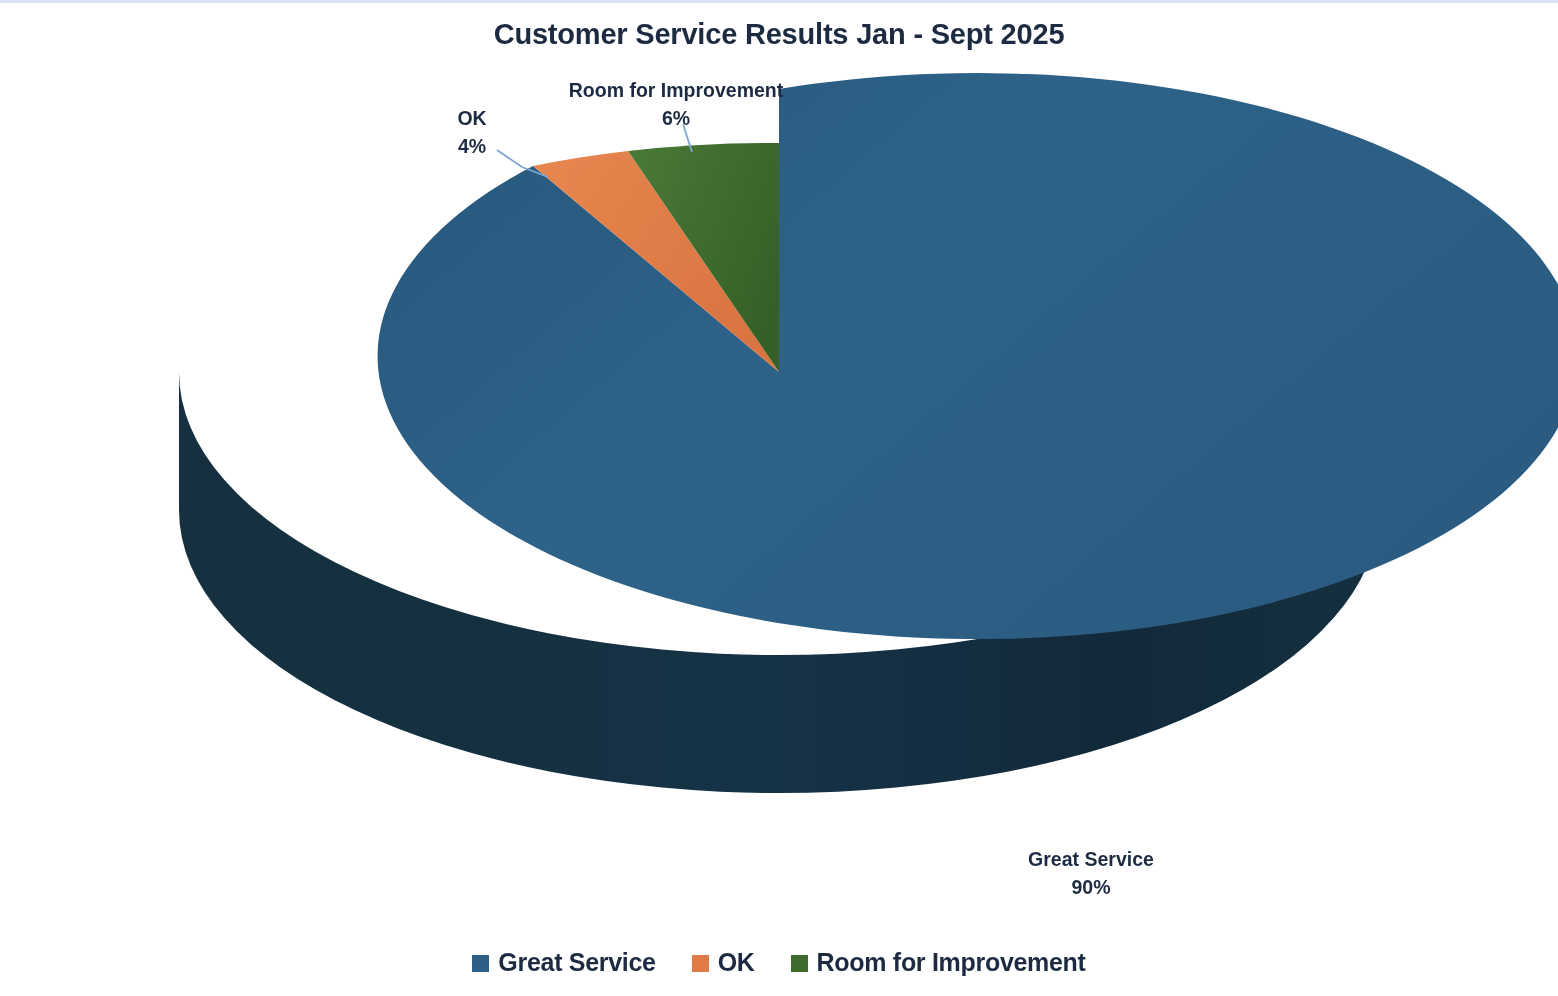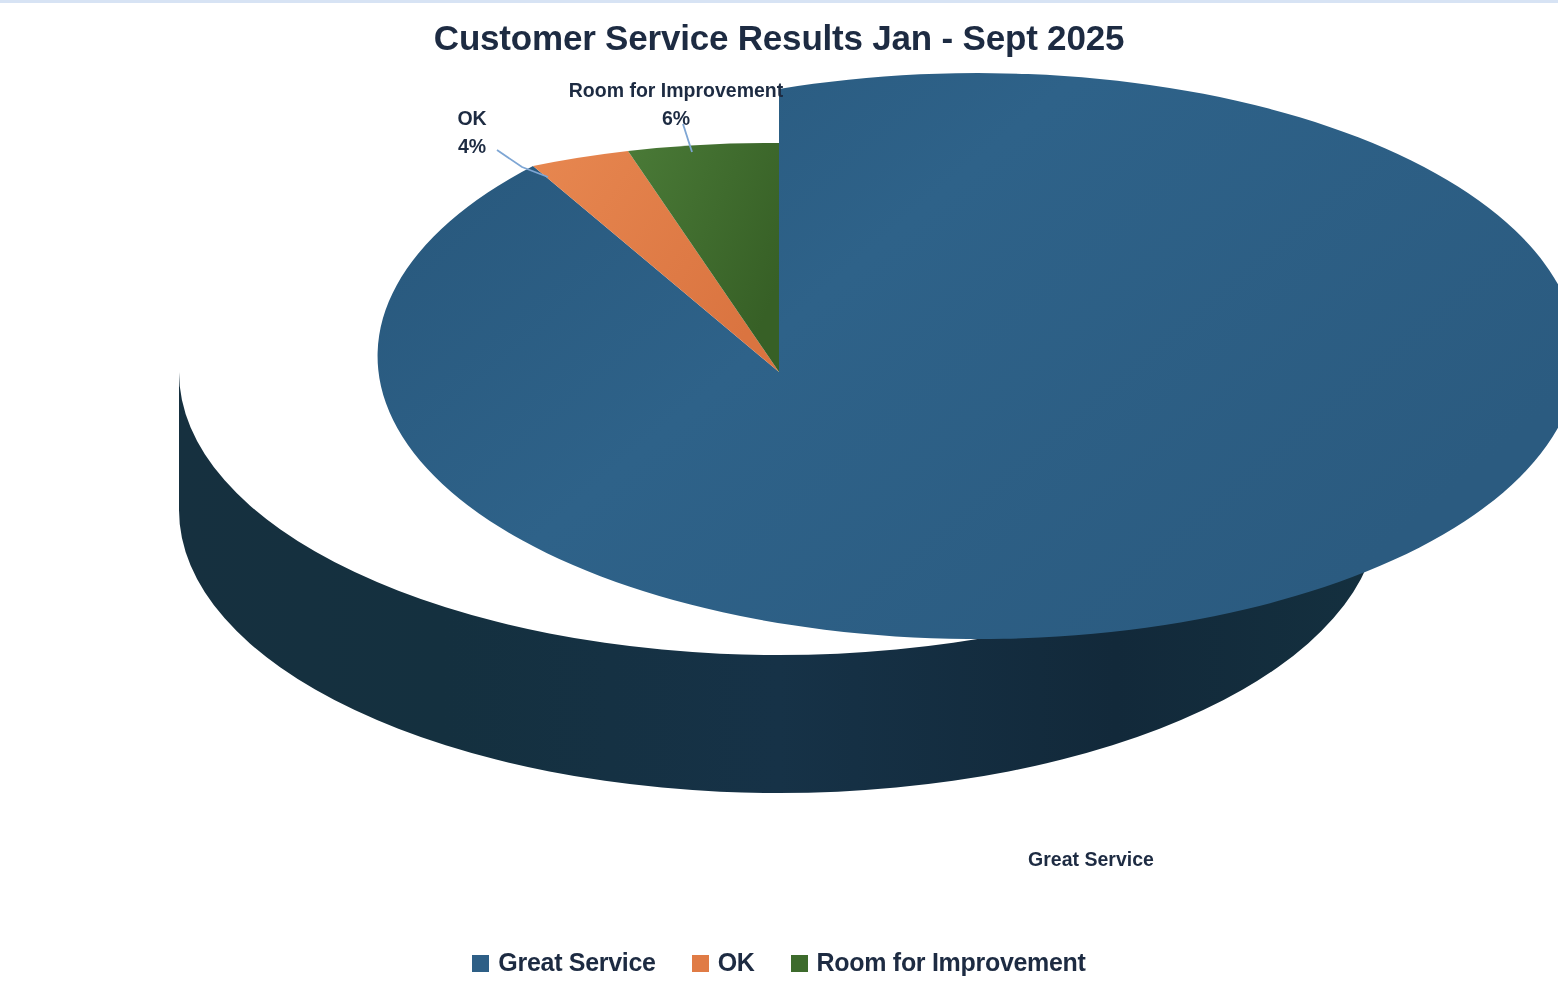--- a/index.html
+++ b/index.html
@@ -26,21 +26,21 @@
     width: 1558px;
     height: 3px;
     background: #d7e3f4;
   }
   #chart-title {
     position: absolute;
     left: 0;
     top: 18px;
     width: 1558px;
     text-align: center;
-    font-size: 35px;
+    font-size: 29px;
     font-weight: bold;
     color: #1d2b42;
     letter-spacing: -0.2px;
     white-space: nowrap;
   }
   #pie-svg {
     position: absolute;
     left: 0;
     top: 0;
   }
@@ -161,20 +161,21 @@
     <div>6%</div>
   </div>
 
   <div class="dl" id="label-ok">
     <div>OK</div>
     <div>4%</div>
   </div>
 
   <div class="dl" id="label-great">
     <div>Great Service</div>
+    <div>90%</div>
   </div>
 
   <div id="legend">
     <div class="legend-item">
       <span class="legend-swatch" style="background:#2e5f86"></span>
       <span class="legend-text">Great Service</span>
     </div>
     <div class="legend-item">
       <span class="legend-swatch" style="background:#e07b45"></span>
       <span class="legend-text">OK</span>

